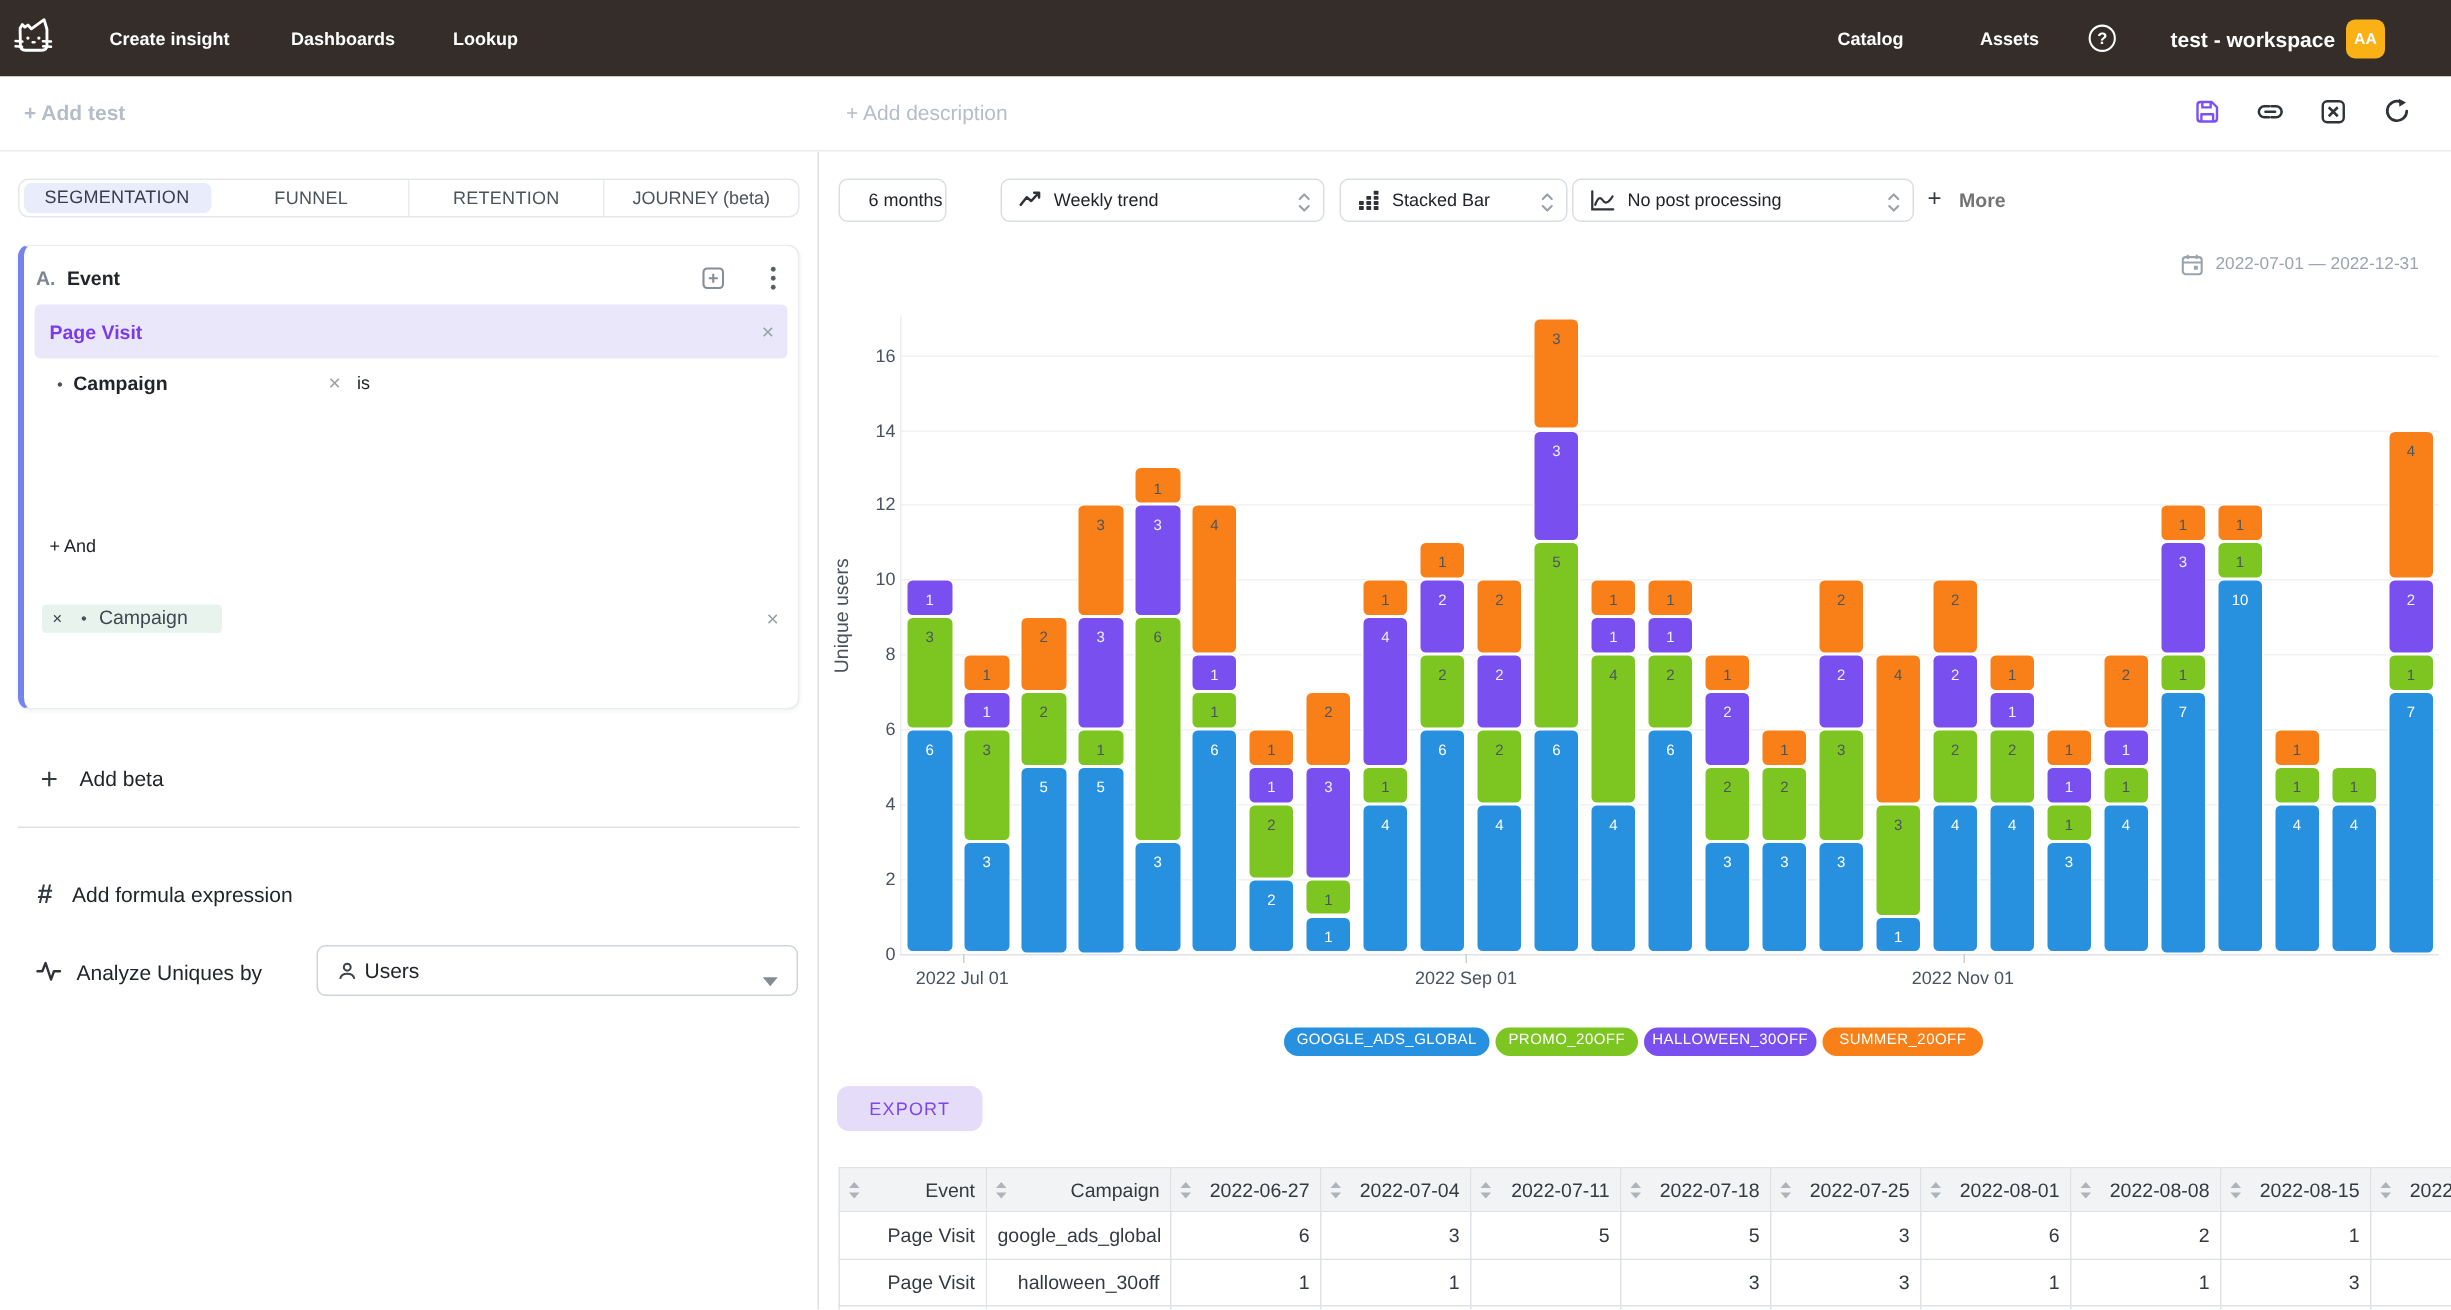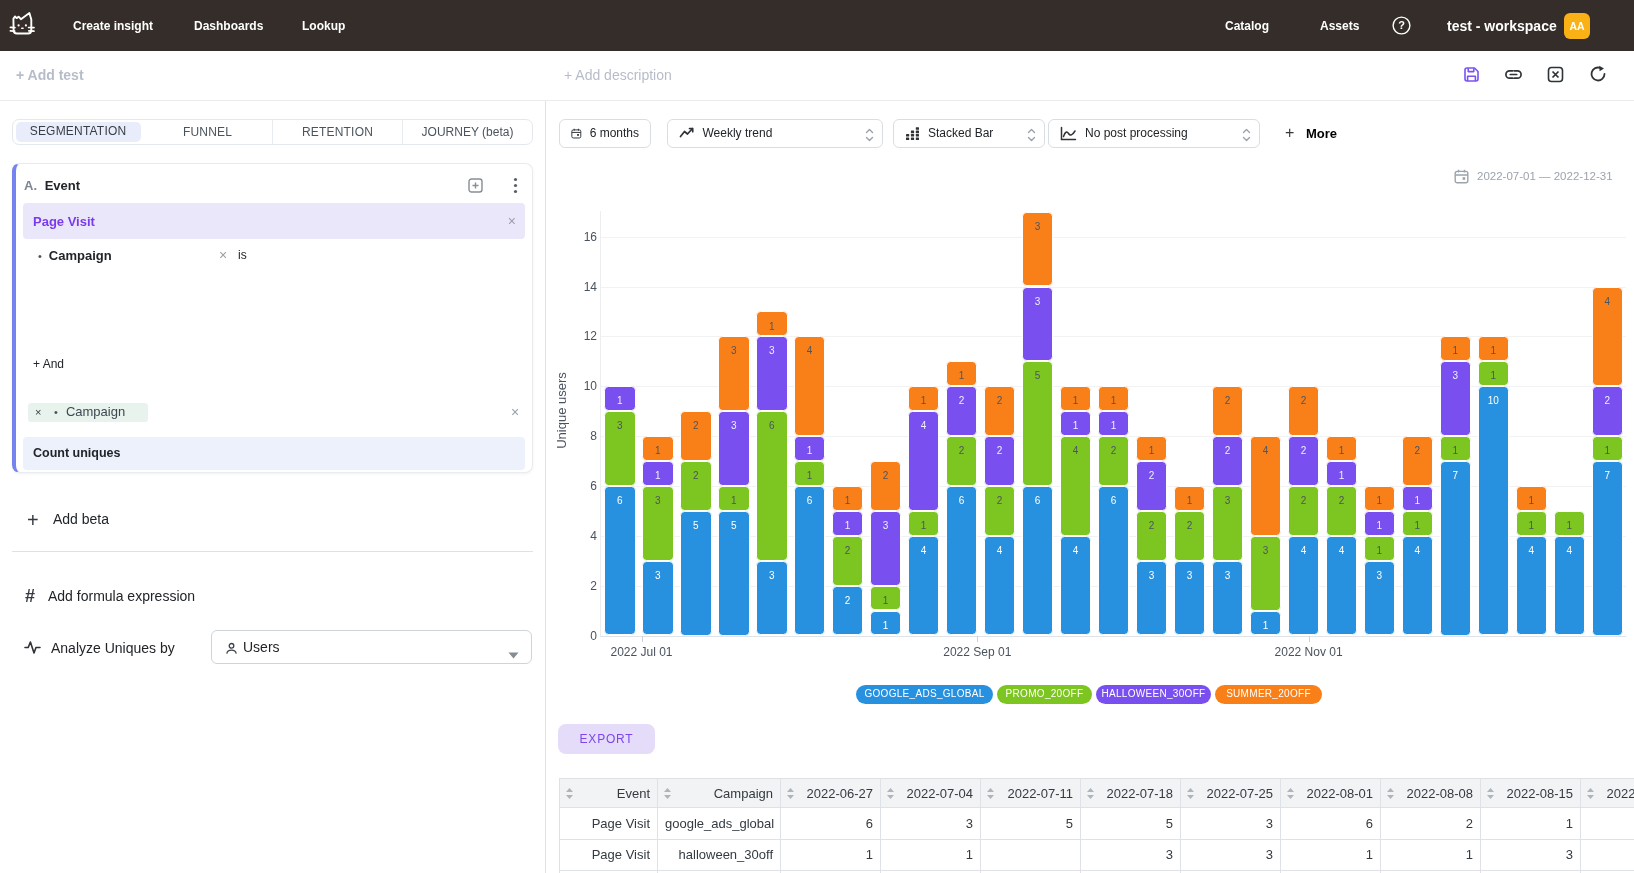--- a/index.html
+++ b/index.html
@@ -123,44 +123,41 @@
       <span class="x rx">×</span>
     </div>
 <div style="position:absolute;left:22px;top:84px;font-size:13px">
   <span style="color:#495057;font-size:11px">•</span><span style="font-weight:bold;margin-left:7px">Campaign</span></div>
 <div style="position:absolute;left:203px;top:83px" class="x">×</div>
 <div style="position:absolute;left:222px;top:84px;font-size:12px">is</div>
 <div style="position:absolute;left:17px;top:193px;font-size:12px">+ And</div>
 <div class="mint"><span style="font-size:11px;margin-left:7px;color:#343a40">×</span>
   <span style="margin-left:9px;font-size:11px;color:#495057">•</span><span style="margin-left:8px">Campaign</span></div>
 <div style="position:absolute;left:495px;top:240px" class="x">×</div>
-<div class="crow cu">
-      <span class="t">Count uniques</span>
-    </div>
 </div>
 <div class="lrow" style="left:27px;top:509px;font-size:20px;color:#343a40;font-weight:300">+</div>
 <div class="lrow" style="left:53px;top:511px">Add beta</div>
 <div style="position:absolute;left:12px;top:551px;width:521px;height:1px;background:#dee2e6"></div>
 <div class="lrow" style="left:25px;top:586px;font-size:18px;font-weight:bold;color:#343a40">#</div>
 <div class="lrow" style="left:48px;top:588px">Add formula expression</div>
 <div style="position:absolute;left:24px;top:640px"><svg width="17" height="15" viewBox="0 0 17 15" fill="none" stroke="#2f3337" stroke-width="1.6" stroke-linecap="round" stroke-linejoin="round">
       <path d="M1 7.5 H4.2 L6.4 2 L10 13 L12 7.5 H16"></path>
     </svg></div>
 <div class="lrow" style="left:51px;top:640px">Analyze Uniques by</div>
 <div class="usel">
   <span style="position:absolute;left:13px;top:10px"><svg width="13" height="13" viewBox="0 0 13 13" fill="none" stroke="#3c4248" stroke-width="1.3">
         <circle cx="6.5" cy="3.8" r="2.3"></circle>
         <path d="M1.8 11.6 Q2.4 8.2 6.5 8.2 Q10.6 8.2 11.2 11.6"></path>
       </svg></span>
   <span style="position:absolute;left:31px;top:8px;font-size:14px">Users</span>
   <span style="position:absolute;right:12px;top:14px"><svg width="11" height="7" viewBox="0 0 11 7" fill="#858c93">
         <path d="M0.5 0.5 H10.5 L5.5 6.5 Z"></path>
       </svg></span>
 </div>
-<div class="btn" style="left:559px;width:92px"><svg width="15" height="15" viewBox="0 0 15 15" fill="none" stroke="#343a40" stroke-width="1.4">
+<div class="btn" style="left:559px;width:72px"><svg width="15" height="15" viewBox="0 0 15 15" fill="none" stroke="#343a40" stroke-width="1.4">
       <rect x="1.2" y="2.4" width="12.6" height="11.4" rx="2"></rect>
       <path d="M1.2 6 H13.8 M4.5 0.8 V3.6 M10.5 0.8 V3.6"></path>
       <rect x="8.6" y="8.2" width="2.6" height="2.6" fill="#343a40" stroke="none"></rect>
     </svg>6 months</div>
 <div class="btn" style="left:666.5px;width:216.5px"><svg width="16" height="14" viewBox="0 0 16 14" fill="none" stroke="#2f3337" stroke-width="1.7" stroke-linecap="round" stroke-linejoin="round">
       <path d="M1.5 10.5 L5.5 5.5 L8.5 8 L13.5 2.5 M10.5 2.5 H13.7 V5.7"></path>
     </svg>Weekly trend<span class="chev"><svg width="9" height="14" viewBox="0 0 9 14" fill="none" stroke="#9aa1a9" stroke-width="1.4" stroke-linecap="round" stroke-linejoin="round">
         <path d="M1.5 4.6 L4.5 1.6 L7.5 4.6 M1.5 9.4 L4.5 12.4 L7.5 9.4"></path>
       </svg></span></div>
 <div class="btn" style="left:893px;width:152px"><svg width="15" height="15" viewBox="0 0 15 15" fill="#2f3337">
@@ -169,28 +166,28 @@
       <rect x="5.9" y="4.6" width="3.2" height="2.6" rx="0.5"></rect>
       <rect x="5.9" y="8" width="3.2" height="2.6" rx="0.5"></rect>
       <rect x="5.9" y="11.4" width="3.2" height="2.6" rx="0.5"></rect>
       <rect x="10.8" y="1.2" width="3.2" height="2.6" rx="0.5"></rect>
       <rect x="10.8" y="4.6" width="3.2" height="2.6" rx="0.5"></rect>
       <rect x="10.8" y="8" width="3.2" height="2.6" rx="0.5"></rect>
       <rect x="10.8" y="11.4" width="3.2" height="2.6" rx="0.5"></rect>
     </svg>Stacked Bar<span class="chev"><svg width="9" height="14" viewBox="0 0 9 14" fill="none" stroke="#9aa1a9" stroke-width="1.4" stroke-linecap="round" stroke-linejoin="round">
         <path d="M1.5 4.6 L4.5 1.6 L7.5 4.6 M1.5 9.4 L4.5 12.4 L7.5 9.4"></path>
       </svg></span></div>
-<div class="btn" style="left:1048px;width:212px"><svg width="17" height="15" viewBox="0 0 17 15" fill="none">
+<div class="btn" style="left:1048px;width:228px"><svg width="17" height="15" viewBox="0 0 17 15" fill="none">
       <path d="M1.5 1.5 V13.5 H15.5" stroke="#2f3337" stroke-width="1.5" stroke-linecap="round"></path>
       <path d="M3.5 10.5 Q6 3.5 8.5 7.5 T15 5" stroke="#2f3337" stroke-width="1.5" fill="none" stroke-linecap="round"></path>
     </svg>No post processing<span class="chev"><svg width="9" height="14" viewBox="0 0 9 14" fill="none" stroke="#9aa1a9" stroke-width="1.4" stroke-linecap="round" stroke-linejoin="round">
         <path d="M1.5 4.6 L4.5 1.6 L7.5 4.6 M1.5 9.4 L4.5 12.4 L7.5 9.4"></path>
       </svg></span></div>
 <div style="position:absolute;left:1285px;top:124px;font-size:16px;color:#343a40">+</div>
-<div style="position:absolute;left:1306px;top:126px;font-size:13px;font-weight:bold;color:#000000">More</div>
+<div style="position:absolute;left:1306px;top:126px;font-size:13px;font-weight:bold;color:#737373">More</div>
 <div style="position:absolute;left:1454px;top:169px"><svg width="15" height="15" viewBox="0 0 15 15" fill="none" stroke="#9ba3ad" stroke-width="1.4">
       <rect x="1.2" y="2.4" width="12.6" height="11.4" rx="2"></rect>
       <path d="M1.2 6 H13.8 M4.5 0.8 V3.6 M10.5 0.8 V3.6"></path>
       <rect x="8.6" y="8.2" width="2.6" height="2.6" fill="#9ba3ad" stroke="none"></rect>
     </svg></div>
 <div style="position:absolute;left:1477px;top:170px;font-size:11.5px;color:#9ba3ad">2022-07-01 — 2022-12-31</div>
 <div class="yname">Unique users</div>
 <div style="position:absolute;left:600px;width:1026px;top:635.5px;height:1px;background:#dfe3e7"></div>
 <div class="ytick" style="top:628.5px">0</div>
 <div style="position:absolute;left:600px;width:1026px;top:585.6px;height:1px;background:#f1f2f4"></div>

